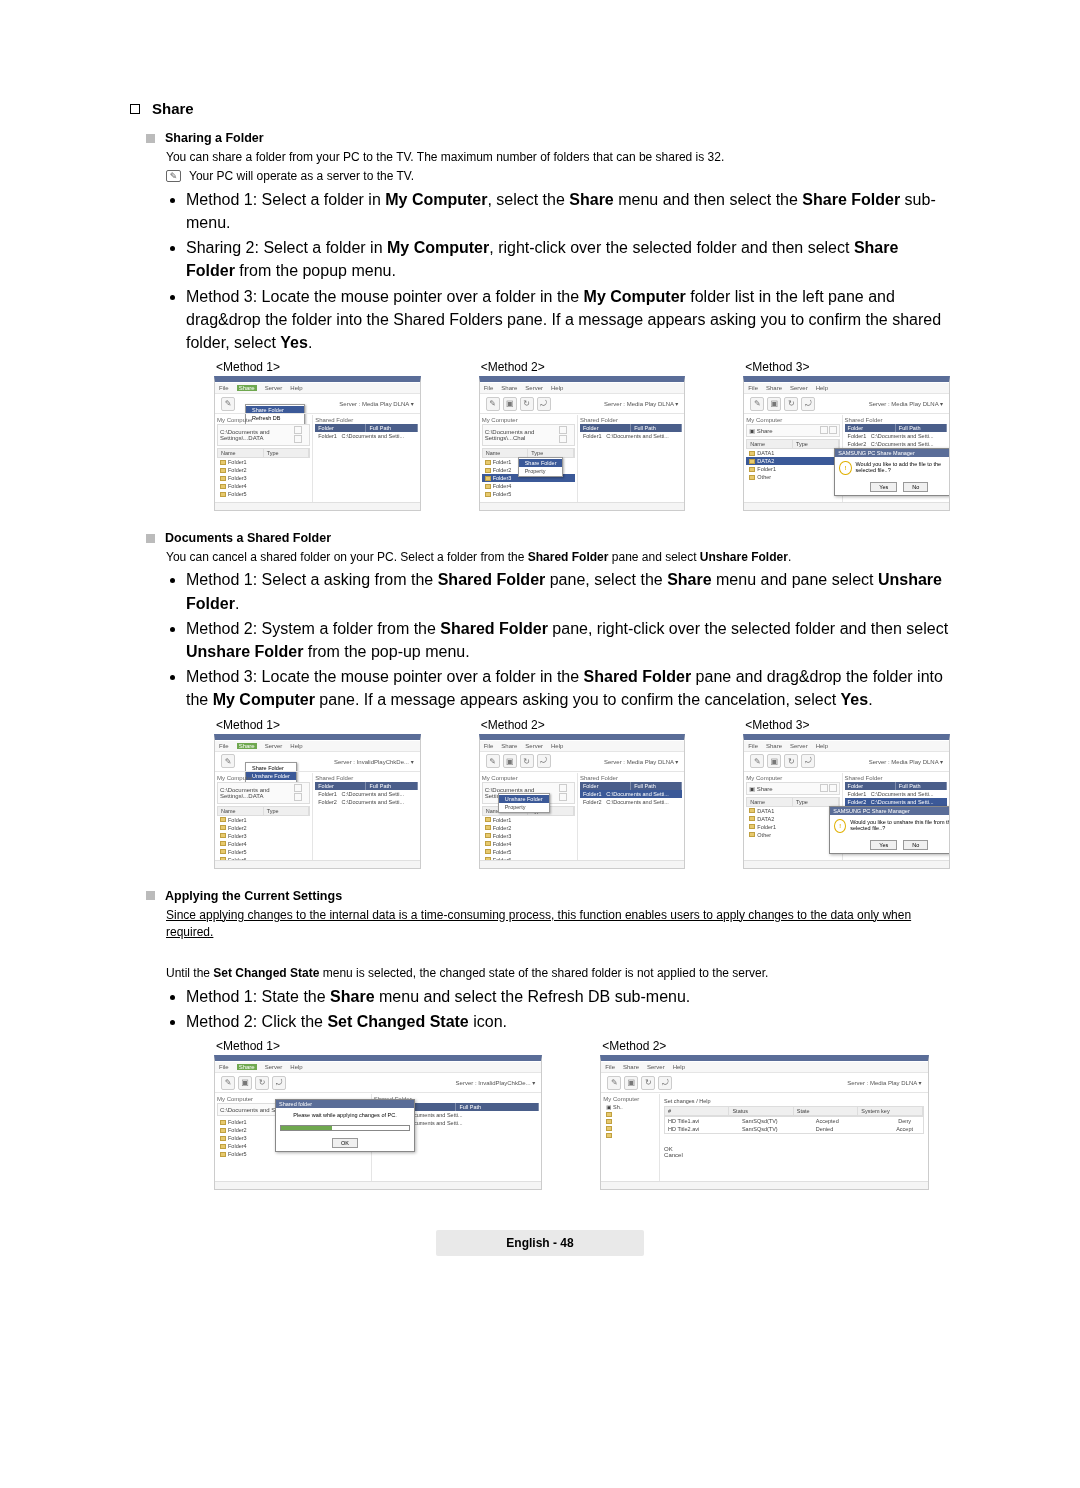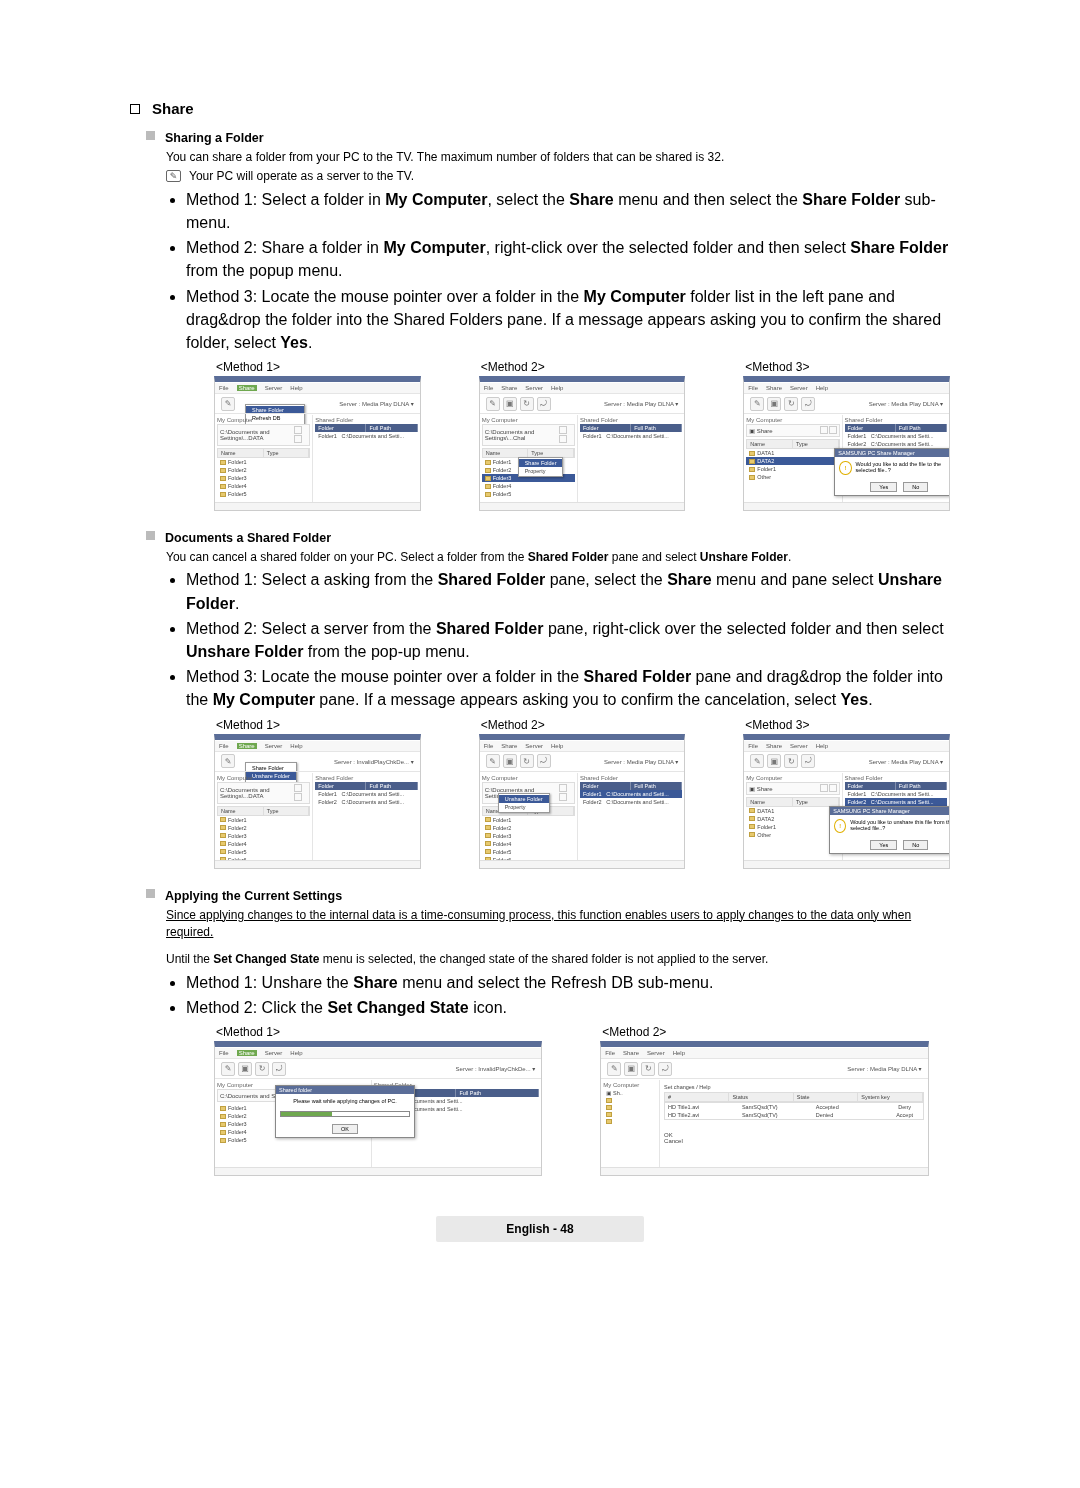--- a/index.html
+++ b/index.html
@@ -26,20 +26,21 @@
   }
   .subsection {
     margin-left: 16px;
     margin-bottom: 18px;
   }
   .sub-heading {
     font-weight: bold;
     font-size: 12.5px;
     margin-bottom: 4px;
     display: flex;
+    align-items: center;
   }
   .square-bullet {
     display: inline-block;
     width: 9px; height: 9px;
     background: #bbb;
     margin-right: 10px;
   }
   .body-text {
     margin-left: 20px;
     line-height: 1.45;
@@ -203,21 +204,21 @@
   <div class="body-text">You can share a folder from your PC to the TV. The maximum number of folders that can be shared is 32.</div>
   <div class="note-line">
     <span class="note-icon">✎</span>
     <span>Your PC will operate as a server to the TV.</span>
   </div>
   <ul class="dots">
     <li>
       <span>Method 1: Select a folder in </span><b>My Computer</b><span>, select the </span><b>Share</b><span> menu and then select the </span><b>Share Folder</b><span> sub-menu.</span>
     </li>
     <li>
-      <span>Method 2: Share a folder in </span><b>My Computer</b><span>, right-click over the selected folder and then select </span><b>Share Folder</b><span> from the popup menu.</span>
+      <span>Sharing 2: Select a folder in </span><b>My Computer</b><span>, right-click over the selected folder and then select </span><b>Share Folder</b><span> from the popup menu.</span>
     </li>
     <li>
       <span>Method 3: Locate the mouse pointer over a folder in the </span><b>My Computer</b><span> folder list in the left pane and drag&amp;drop the folder into the Shared Folders pane. If a message appears asking you to confirm the shared folder, select </span><b>Yes</b><span>.</span>
     </li>
   </ul>
 
   <div class="method-row">
 
     <div class="method-block">
       <div class="method-label">&lt;Method 1&gt;</div>
@@ -454,21 +455,21 @@
     <span>Documents a Shared Folder</span>
   </div>
   <div class="body-text">
     <span>You can cancel a shared folder on your PC. Select a folder from the </span><b>Shared Folder</b><span> pane and select </span><b>Unshare Folder</b><span>.</span>
   </div>
   <ul class="dots">
     <li>
       <span>Method 1: Select a asking from the </span><b>Shared Folder</b><span> pane, select the </span><b>Share</b><span> menu and pane select </span><b>Unshare Folder</b><span>.</span>
     </li>
     <li>
-      <span>Method 2: Select a server from the </span><b>Shared Folder</b><span> pane, right-click over the selected folder and then select </span><b>Unshare Folder</b><span> from the pop-up menu.</span>
+      <span>Method 2: System a folder from the </span><b>Shared Folder</b><span> pane, right-click over the selected folder and then select </span><b>Unshare Folder</b><span> from the pop-up menu.</span>
     </li>
     <li>
       <span>Method 3: Locate the mouse pointer over a folder in the </span><b>Shared Folder</b><span> pane and drag&amp;drop the folder into the </span><b>My Computer</b><span> pane. If a message appears asking you to confirm the cancelation, select </span><b>Yes</b><span>.</span>
     </li>
   </ul>
 
   <div class="method-row">
 
     <div class="method-block">
       <div class="method-label">&lt;Method 1&gt;</div>
@@ -708,26 +709,26 @@
     </div>
   </div>
 </div>
 
 <div class="subsection">
   <div class="sub-heading">
     <span class="square-bullet"></span>
     <span>Applying the Current Settings</span>
   </div>
   <div class="body-text" style="text-decoration:underline;">Since applying changes to the internal data is a time-consuming process, this function enables users to apply changes to the data only when required.</div>
-  <div class="body-text" style="margin-top:10px;">
+  <div class="body-text" style="margin-top:24px;">
     <span>Until the </span><b>Set Changed State</b><span> menu is selected, the changed state of the shared folder is not applied to the server.</span>
   </div>
   <ul class="dots">
     <li>
-      <span>Method 1: Unshare the </span><b>Share</b><span> menu and select the Refresh DB sub-menu.</span>
+      <span>Method 1: State the </span><b>Share</b><span> menu and select the Refresh DB sub-menu.</span>
     </li>
     <li>
       <span>Method 2: Click the </span><b>Set Changed State</b><span> icon.</span>
     </li>
   </ul>
 
   <div class="method-row">
 
     <div class="method-block two">
       <div class="method-label">&lt;Method 1&gt;</div>

